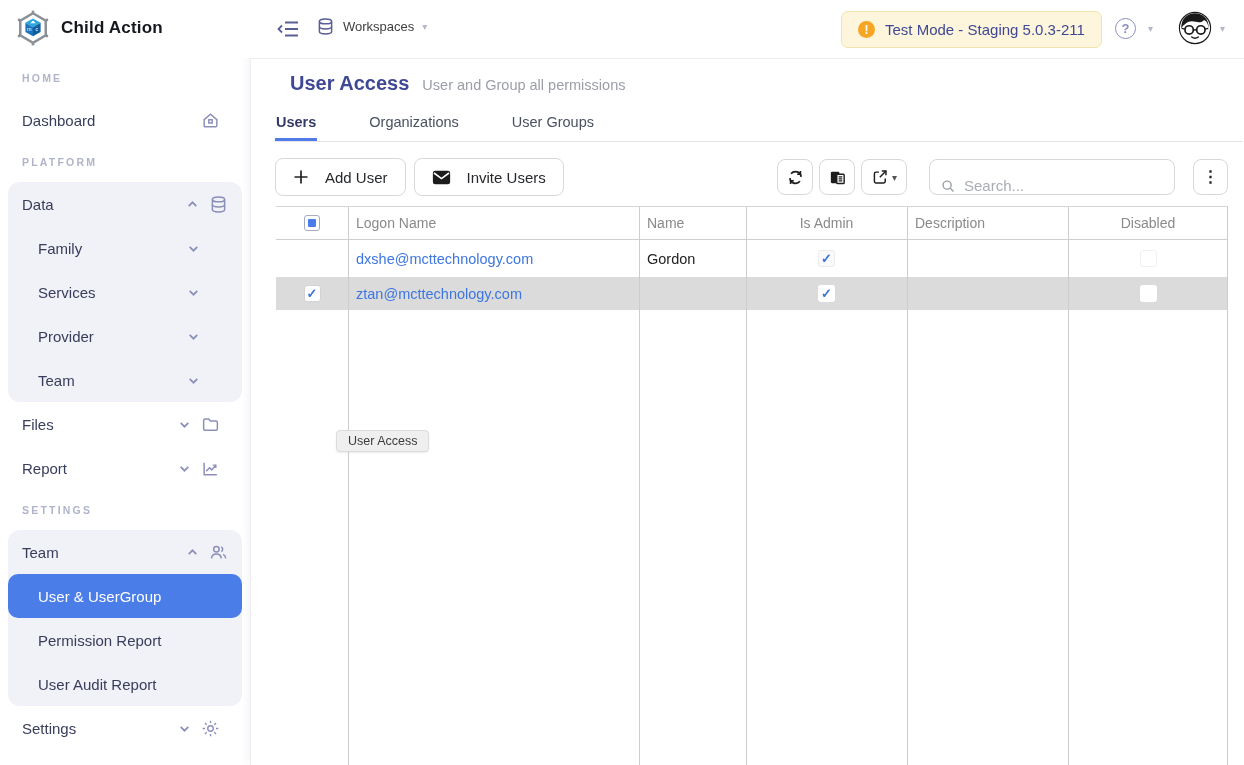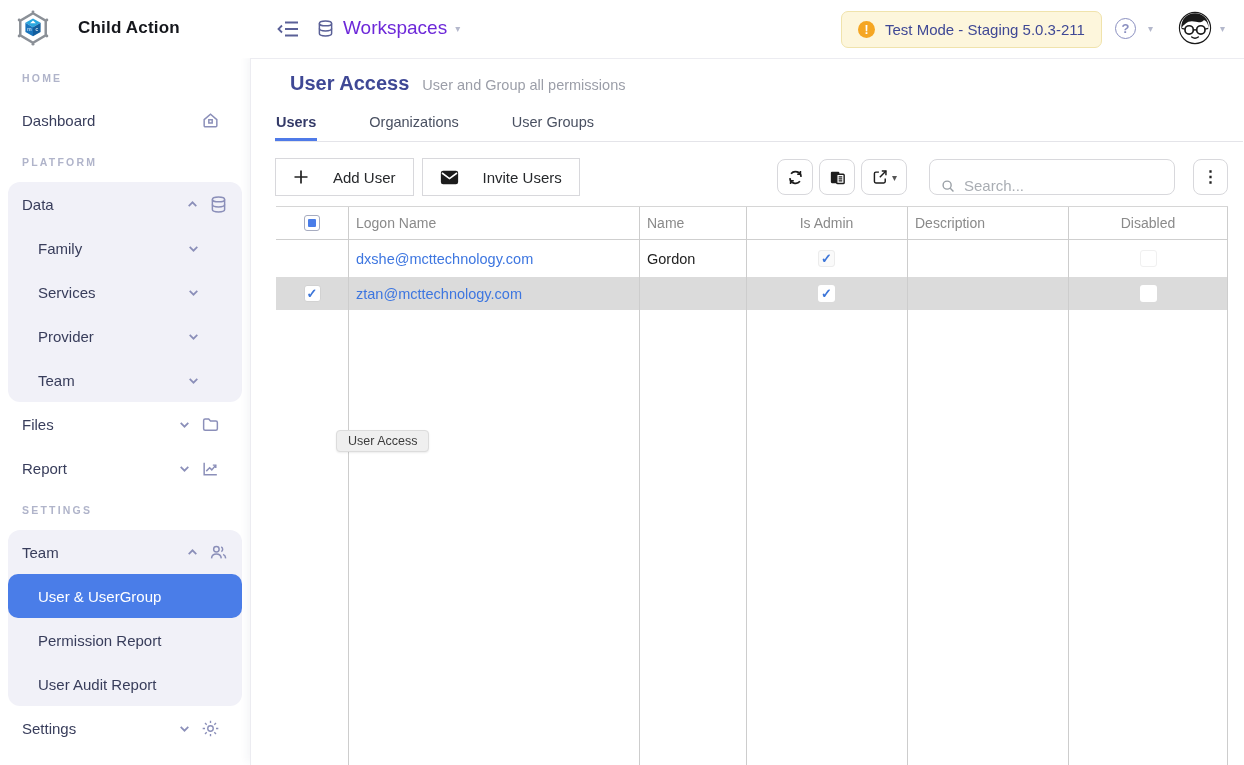--- a/index.html
+++ b/index.html
@@ -2,25 +2,25 @@
 <html><head>
 <meta charset="utf-8">
 <style>
   * { margin:0; padding:0; box-sizing:border-box; }
   html,body { width:1244px; height:765px; overflow:hidden; background:#fff;
     font-family:"Liberation Sans", sans-serif; color:#33374f; }
   .page { position:relative; width:1244px; height:765px; }
 
   
   .topbar { position:absolute; top:0; left:0; width:100%; height:58px; background:#fff; z-index:5; }
-  .brand { position:absolute; left:14px; top:9px; display:flex; align-items:center; gap:26px; }
+  .brand { position:absolute; left:14px; top:9px; display:flex; align-items:center; gap:9px; }
   .brand-name { font-size:17px; font-weight:bold; color:#15171c; letter-spacing:.2px; }
   .collapse-btn { position:absolute; left:276px; top:18px; width:24px; height:22px; cursor:pointer; color:#5a6097; }
   .workspaces { position:absolute; left:316px; top:17px; display:flex; align-items:center; gap:8px; cursor:pointer; }
-  .workspaces .label { font-size:19px; color:#6d28d9; }
+  .workspaces .label { font-size:13px; color:#404040; }
   .caret { font-size:10px; color:#b4b8cc; }
   .test-badge { position:absolute; left:841px; top:11px; height:37px; padding:0 16px;
     background:#fdf6dc; border:1px solid #f0e3ac; border-radius:7px;
     display:flex; align-items:center; gap:10px; }
   .test-badge .warn { width:17px; height:17px; border-radius:50%; background:#f5a623; color:#fff;
     font-size:12px; font-weight:bold; display:flex; align-items:center; justify-content:center; }
   .test-badge .txt { font-size:15px; color:#3f4895; }
   .help-wrap { position:absolute; left:1115px; top:18px; display:flex; align-items:center; gap:12px; cursor:pointer; }
   .help-circle { width:21px; height:21px; border-radius:50%; border:1.6px solid #8a8fc0; color:#8a8fc0;
     font-size:13px; font-weight:bold; display:flex; align-items:center; justify-content:center; }
@@ -49,22 +49,22 @@
   .page-title { font-size:20px; font-weight:bold; color:#3f4895; }
   .page-subtitle { font-size:14.5px; color:#9b9ea8; }
   .tabs { position:absolute; left:24px; right:1px; top:51px; height:32px;
     border-bottom:1px solid #e4e4e9; display:flex; gap:51px; }
   .tab { font-size:14.5px; color:#495061; padding:4px 1px 0 1px; cursor:pointer; }
   .tab.active { color:#343a68; font-weight:bold; border-bottom:3px solid #4f7ae8; }
 
   
   .toolbar { position:absolute; left:24px; top:99px; width:953px; height:38px;
     display:flex; align-items:center; }
-  .btn { height:38px; border:1px solid #d8d8dc; border-radius:0; background:#fff;
-    display:flex; align-items:center; gap:24px; padding:0 17px; font-size:15px; color:#26282b;
+  .btn { height:38px; border:1px solid #d8d8dc; border-radius:8px; background:#fff;
+    display:flex; align-items:center; gap:16px; padding:0 17px; font-size:15px; color:#26282b;
     cursor:pointer; font-family:inherit; }
   .btn + .btn { margin-left:8px; }
   .icon-btn { width:36px; height:36px; border:1px solid #d8d8dc; border-radius:8px; background:#fff;
     display:flex; align-items:center; justify-content:center; cursor:pointer; }
   .icon-btn + .icon-btn { margin-left:6px; }
   .icon-btn.export { width:46px; gap:3px; }
   .right-cluster { margin-left:auto; display:flex; align-items:center; }
   .search-box { margin-left:22px; width:246px; height:36px; border:1px solid #d8d8dc; border-radius:8px;
     display:flex; align-items:flex-end; padding:0 11px; gap:9px; background:#fff; }
   .search-box input { border:none; outline:none; flex:1; font-size:15px; color:#333; font-family:inherit; }

